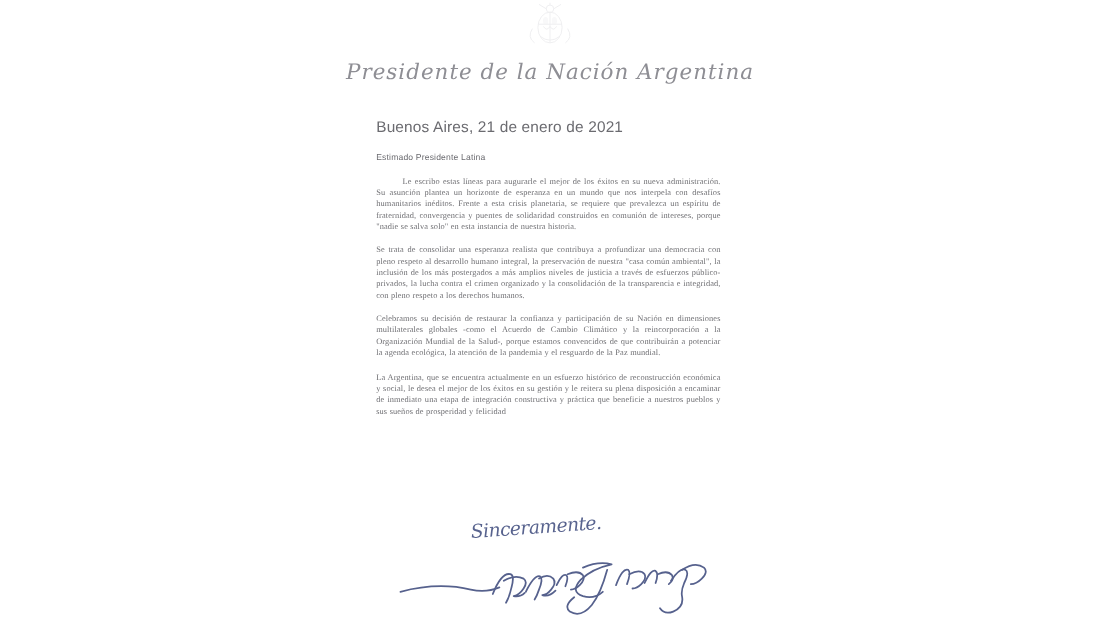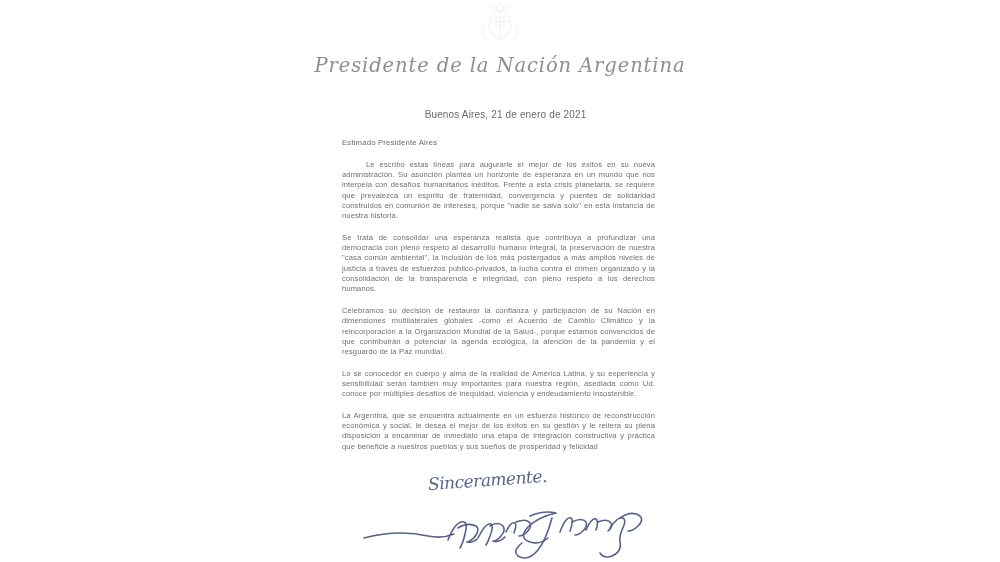--- a/index.html
+++ b/index.html
@@ -52,39 +52,40 @@
     position: absolute;
     left: 342px;
     top: 110px;
     width: 327px;
     color: #6f6f73;
     font-size: 7.6px;
     line-height: 10.35px;
   }
 
   .date-line {
-    text-align: center;
+    text-align: left;
     margin: 0 0 18px 0;
     color: #6b6b70;
-    font-size: 10px;
+    font-size: 14px;
     letter-spacing: 0.15px;
   }
 
   .salutation {
     margin: 0 0 11px 0;
     color: #6b6b70;
     font-size: 7.8px;
     letter-spacing: 0.15px;
   }
 
   .para {
     margin: 0 14px 11px 0;
     text-align: justify;
     letter-spacing: 0.1px;
     word-spacing: 0.2px;
+    font-family: Liberation Serif, serif;
   }
   .para.indented { text-indent: 24px; }
   .para.last { margin-bottom: 0; }
 
   
   #sign-block {
     position: absolute;
     left: 342px;
     top: 470px;
     width: 330px;
@@ -134,30 +135,29 @@
       </g>
     </svg>
   </div>
 
   <div id="letterhead">Presidente de la Nación Argentina</div>
 
   <div id="letter">
 
     <div class="date-line">Buenos Aires, 21 de enero de 2021</div>
 
-    <div class="salutation">Estimado Presidente Aires</div>
+    <div class="salutation">Estimado Presidente Latina</div>
 
     <p class="para indented">Le escribo estas líneas para augurarle el mejor de los éxitos en su nueva administración. Su asunción plantea un horizonte de esperanza en un mundo que nos interpela con desafíos humanitarios inéditos. Frente a esta crisis planetaria, se requiere que prevalezca un espíritu de fraternidad, convergencia y puentes de solidaridad construidos en comunión de intereses, porque "nadie se salva solo" en esta instancia de nuestra historia.</p>
 
 
     <p class="para">Se trata de consolidar una esperanza realista que contribuya a profundizar una democracia con pleno respeto al desarrollo humano integral, la preservación de nuestra "casa común ambiental", la inclusión de los más postergados a más amplios niveles de justicia a través de esfuerzos público-privados, la lucha contra el crimen organizado y la consolidación de la transparencia e integridad, con pleno respeto a los derechos humanos.</p>
 
     <p class="para">Celebramos su decisión de restaurar la confianza y participación de su Nación en dimensiones multilaterales globales -como el Acuerdo de Cambio Climático y la reincorporación a la Organización Mundial de la Salud-, porque estamos convencidos de que contribuirán a potenciar la agenda ecológica, la atención de la pandemia y el resguardo de la Paz mundial.</p>
 
-    <p class="para">Lo se conocedor en cuerpo y alma de la realidad de América Latina, y su experiencia y sensibilidad serán también muy importantes para nuestra región, asediada como Ud. conoce por múltiples desafíos de inequidad, violencia y endeudamiento insostenible.</p>
 
     <p class="para">La Argentina, que se encuentra actualmente en un esfuerzo histórico de reconstrucción económica y social, le desea el mejor de los éxitos en su gestión y le reitera su plena disposición a encaminar de inmediato una etapa de integración constructiva y práctica que beneficie a nuestros pueblos y sus sueños de prosperidad y felicidad</p>
 
   </div>
 
   <div id="sign-block">
 
     <div id="closing-hand">Sinceramente.</div>
 
     <div id="signature-svg">

